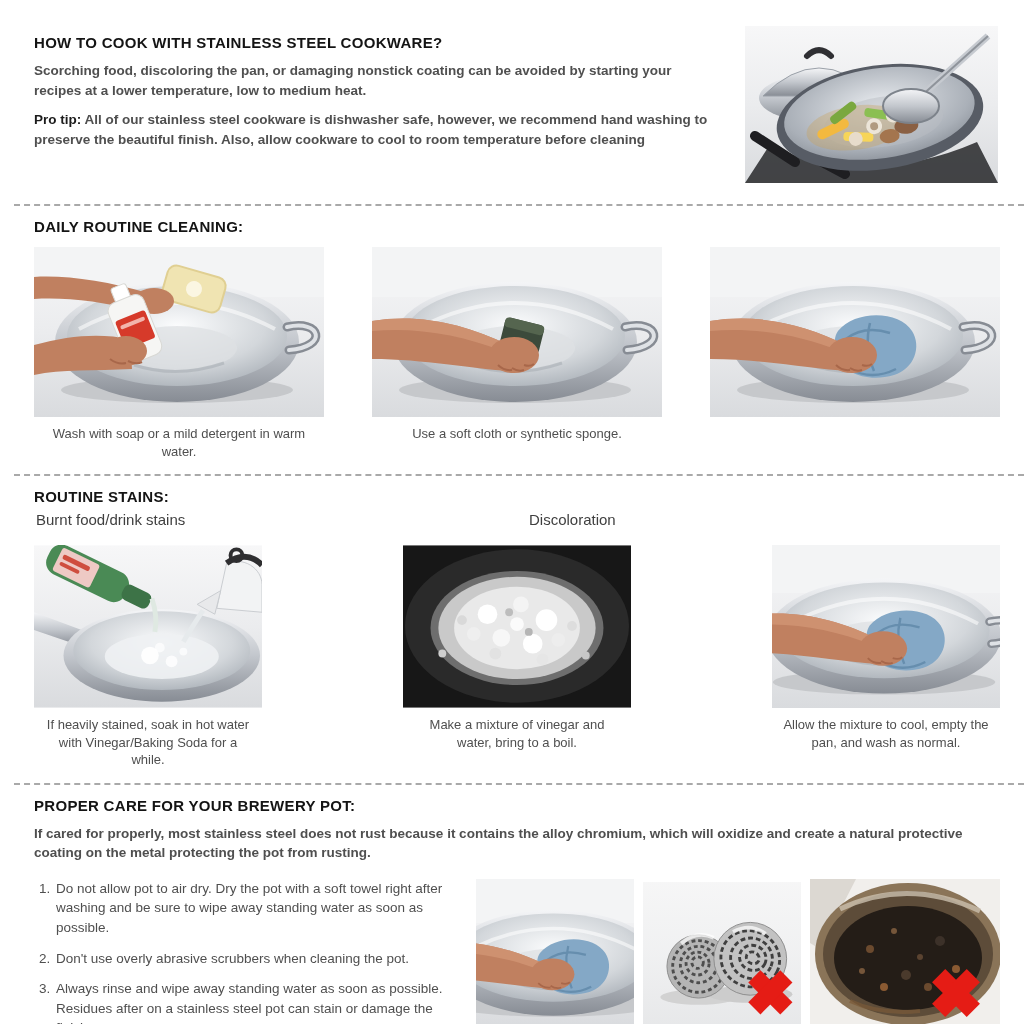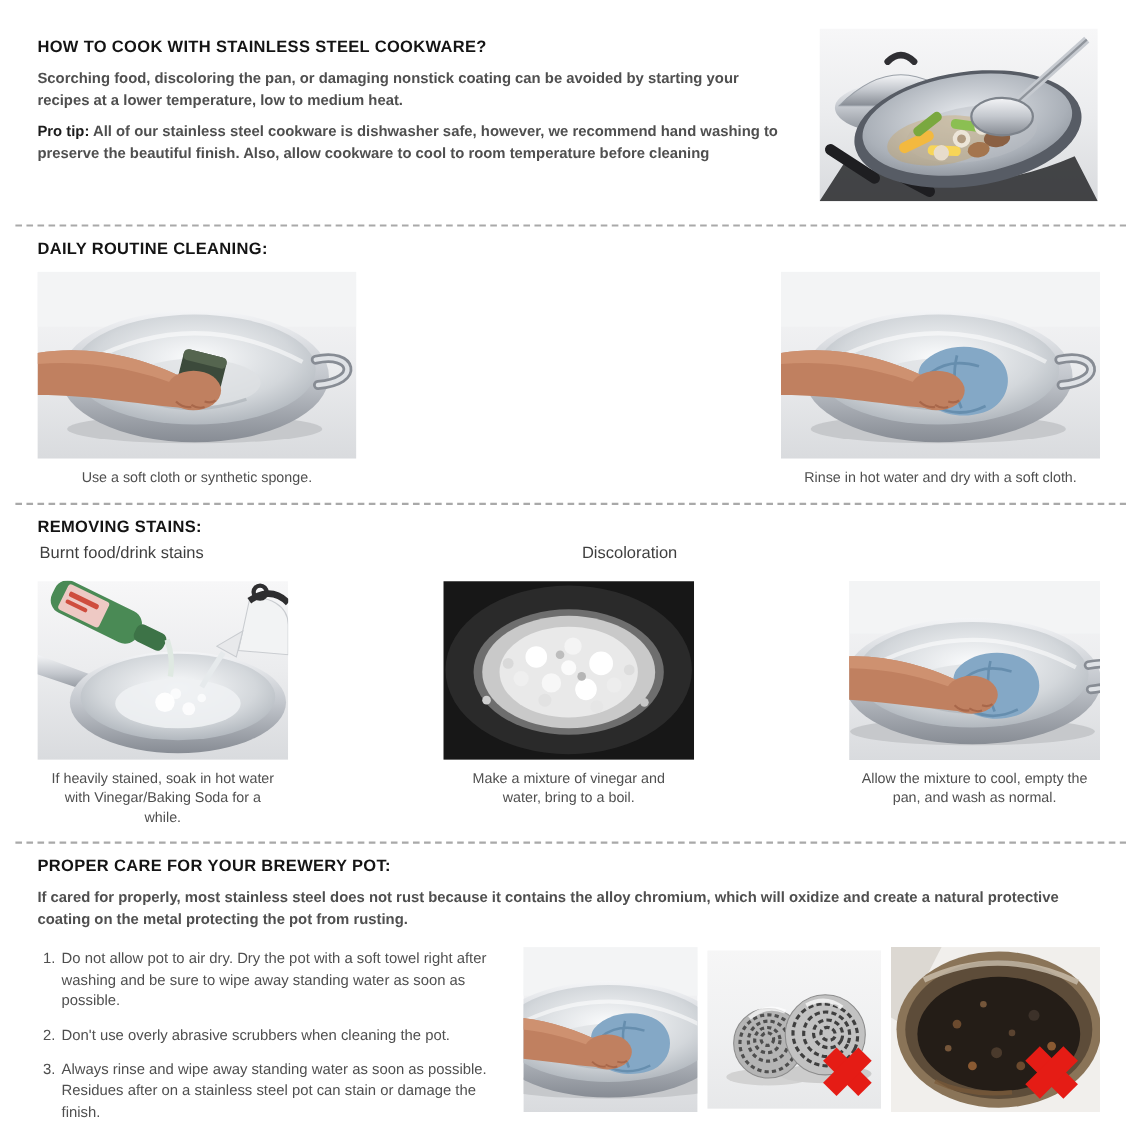--- a/index.html
+++ b/index.html
@@ -171,37 +171,42 @@
     </figure>
   </section>
 
   <hr class="dash">
 
   <section>
     <h2>DAILY ROUTINE CLEANING:</h2>
     <div class="row">
       <figure class="col col-3">
         <svg width="290" height="170" viewBox="0 0 290 170">
+            <use href="#sym-soap"></use>
+          </svg>
+        <figcaption>Wash with soap or a mild detergent in warm water.</figcaption>
+      </figure>
+      <figure class="col col-3">
+        <svg width="290" height="170" viewBox="0 0 290 170">
             <use href="#sym-scrub"></use>
           </svg>
         <figcaption>Use a soft cloth or synthetic sponge.</figcaption>
       </figure>
       <figure class="col col-3">
         <svg width="290" height="170" viewBox="0 0 290 170">
             <use href="#sym-wipe"></use>
           </svg>
-        <figcaption>Rinse in hot water and dry with a soft cloth.</figcaption>
       </figure>
     </div>
   </section>
 
   <hr class="dash">
 
   <section>
-    <h2>REMOVING STAINS:</h2>
+    <h2>ROUTINE STAINS:</h2>
     <div class="sublabels">
       <span class="sub sub-burnt">Burnt food/drink stains</span>
       <span class="sub sub-disc">Discoloration</span>
     </div>
     <div class="row">
       <figure class="col col-4">
         <svg width="228" height="163" viewBox="0 0 232 165">
           <rect width="232" height="165" fill="url(#gPhotoBg)"></rect>
           <path d="M0 68 L 54 88 L 50 103 L 0 86 Z" fill="url(#gSteel)"></path>
           <ellipse cx="130" cy="112" rx="100" ry="47" fill="url(#gSteel)"></ellipse>

